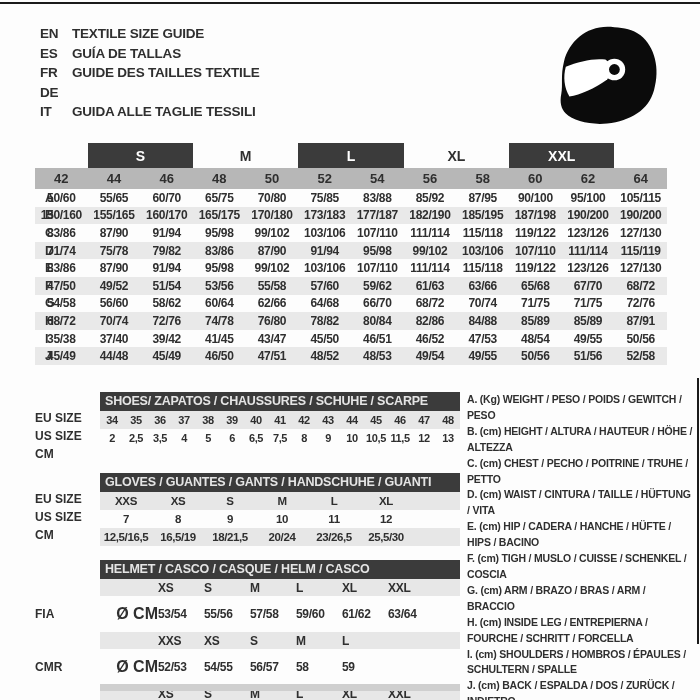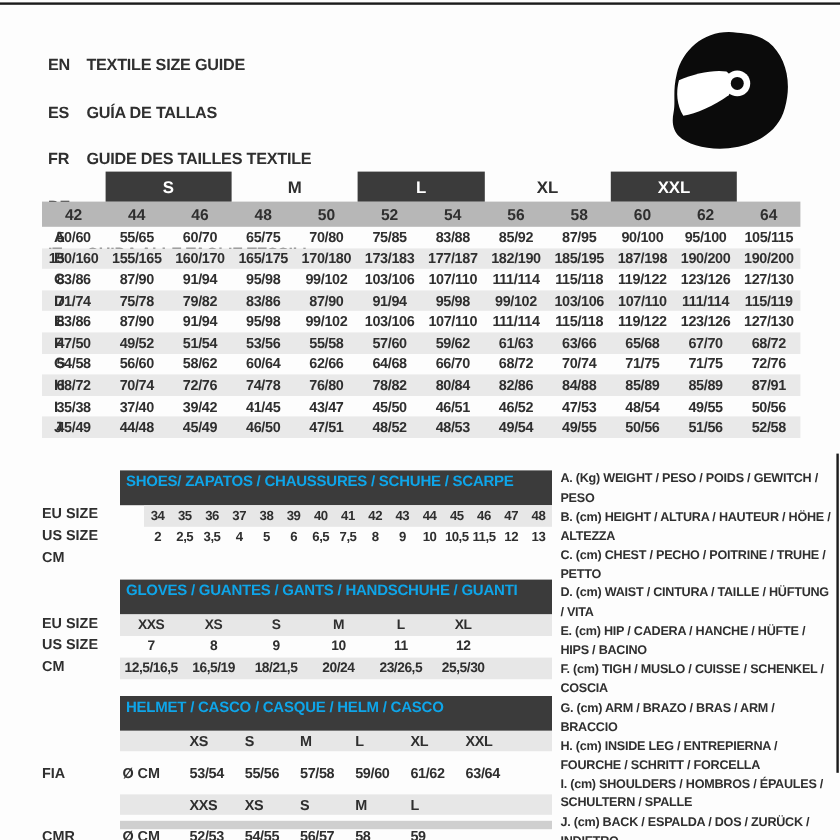--- a/index.html
+++ b/index.html
@@ -5,21 +5,21 @@
   html,body{margin:0;padding:0;}
   body{
     width:700px;height:700px;background:#fdfdfd;position:relative;overflow:hidden;
     font-family:"Liberation Sans", sans-serif;color:#2f2f2f;
   }
   .top-edge{position:absolute;top:2px;left:0;width:700px;height:2px;background:#1b1b1b;}
   .right-edge{position:absolute;right:1px;top:378px;width:2px;height:266px;background:#1b1b1b;}
 
   
   .lang-list{position:absolute;left:40px;top:24px;}
-  .lang-row{display:flex;line-height:19.5px;font-weight:bold;font-size:13.5px;letter-spacing:-0.2px;margin-top:20px;}
+  .lang-row{display:flex;line-height:19.5px;font-weight:bold;font-size:13.5px;letter-spacing:-0.2px;}
   .lang-code{width:32px;flex:0 0 32px;}
   .lang-label{white-space:nowrap;}
 
   
   .helmet-icon{position:absolute;left:553px;top:20px;width:112px;height:108px;}
   .helmet-icon svg{width:100%;height:100%;}
 
   
   .main-table{position:absolute;left:35px;top:143px;width:632px;}
   .mt-groups,.mt-band,.mt-row{display:grid;grid-template-columns:repeat(12,1fr);}
@@ -41,37 +41,37 @@
     font-weight:bold;font-size:12.5px;}
   .mt-cell{text-align:center;font-weight:bold;font-size:12px;letter-spacing:-0.3px;white-space:nowrap;}
 
   
   .bottom-left{position:absolute;left:35px;top:392px;width:425px;}
   .sec{margin:0;}
   .sec.shoes{margin-bottom:8px;}
   .sec.gloves{margin-bottom:14px;}
   .sec-title-row{display:flex;}
   .sec-spacer{width:65px;flex:0 0 65px;}
-  .sec-title{flex:1;background:#3b3b3b;color:#0ea5e9;font-weight:bold;font-size:12.5px;
-    height:29px;line-height:19px;padding-left:5px;letter-spacing:-0.2px;white-space:nowrap;box-sizing:border-box;}
+  .sec-title{flex:1;background:#3b3b3b;color:#e5e5e5;font-weight:bold;font-size:12.5px;
+    height:19px;line-height:19px;padding-left:5px;letter-spacing:-0.2px;white-space:nowrap;box-sizing:border-box;}
   .bt-row{display:flex;height:18px;align-items:flex-start;}
   .bt-label{width:65px;flex:0 0 65px;font-weight:bold;font-size:12px;}
   .bt-vals{flex:1;align-self:stretch;display:grid;align-items:center;}
   .bt-row.stripe .bt-vals{background:#e7e7e7;}
-  .cols15{grid-template-columns:repeat(15,1fr);margin-left:20px;}
+  .cols15{grid-template-columns:repeat(15,1fr);}
   .cols6{grid-template-columns:repeat(6,52px);}
   .bt-cell{text-align:center;font-weight:bold;font-size:11px;letter-spacing:-0.4px;white-space:nowrap;}
   .gloves .bt-cell{font-size:11.5px;}
 
   
   .hm-row{display:flex;height:36px;align-items:center;}
   .hm-row.header{height:17px;}
   .hm-vals{flex:1;align-self:stretch;display:grid;grid-template-columns:58px repeat(6,46px);align-items:center;}
   .hm-row.header .hm-vals{background:#e7e7e7;}
-  .hm-prefix{font-weight:bold;font-size:12px;padding-left:2px;}
+  .hm-prefix{font-weight:bold;font-size:16px;padding-left:2px;text-align:right;}
   .hm-cell{font-weight:bold;font-size:12px;letter-spacing:-0.3px;white-space:nowrap;}
 
   .partial-bar{position:absolute;left:100px;top:684px;width:360px;height:7px;background:#cfcfcf;}
 
   
   .legend{position:absolute;left:467px;top:392px;width:228px;}
   .legend-item{font-weight:bold;font-size:10.5px;line-height:15.9px;letter-spacing:-0.2px;}
 </style>
 </head>
 <body>

